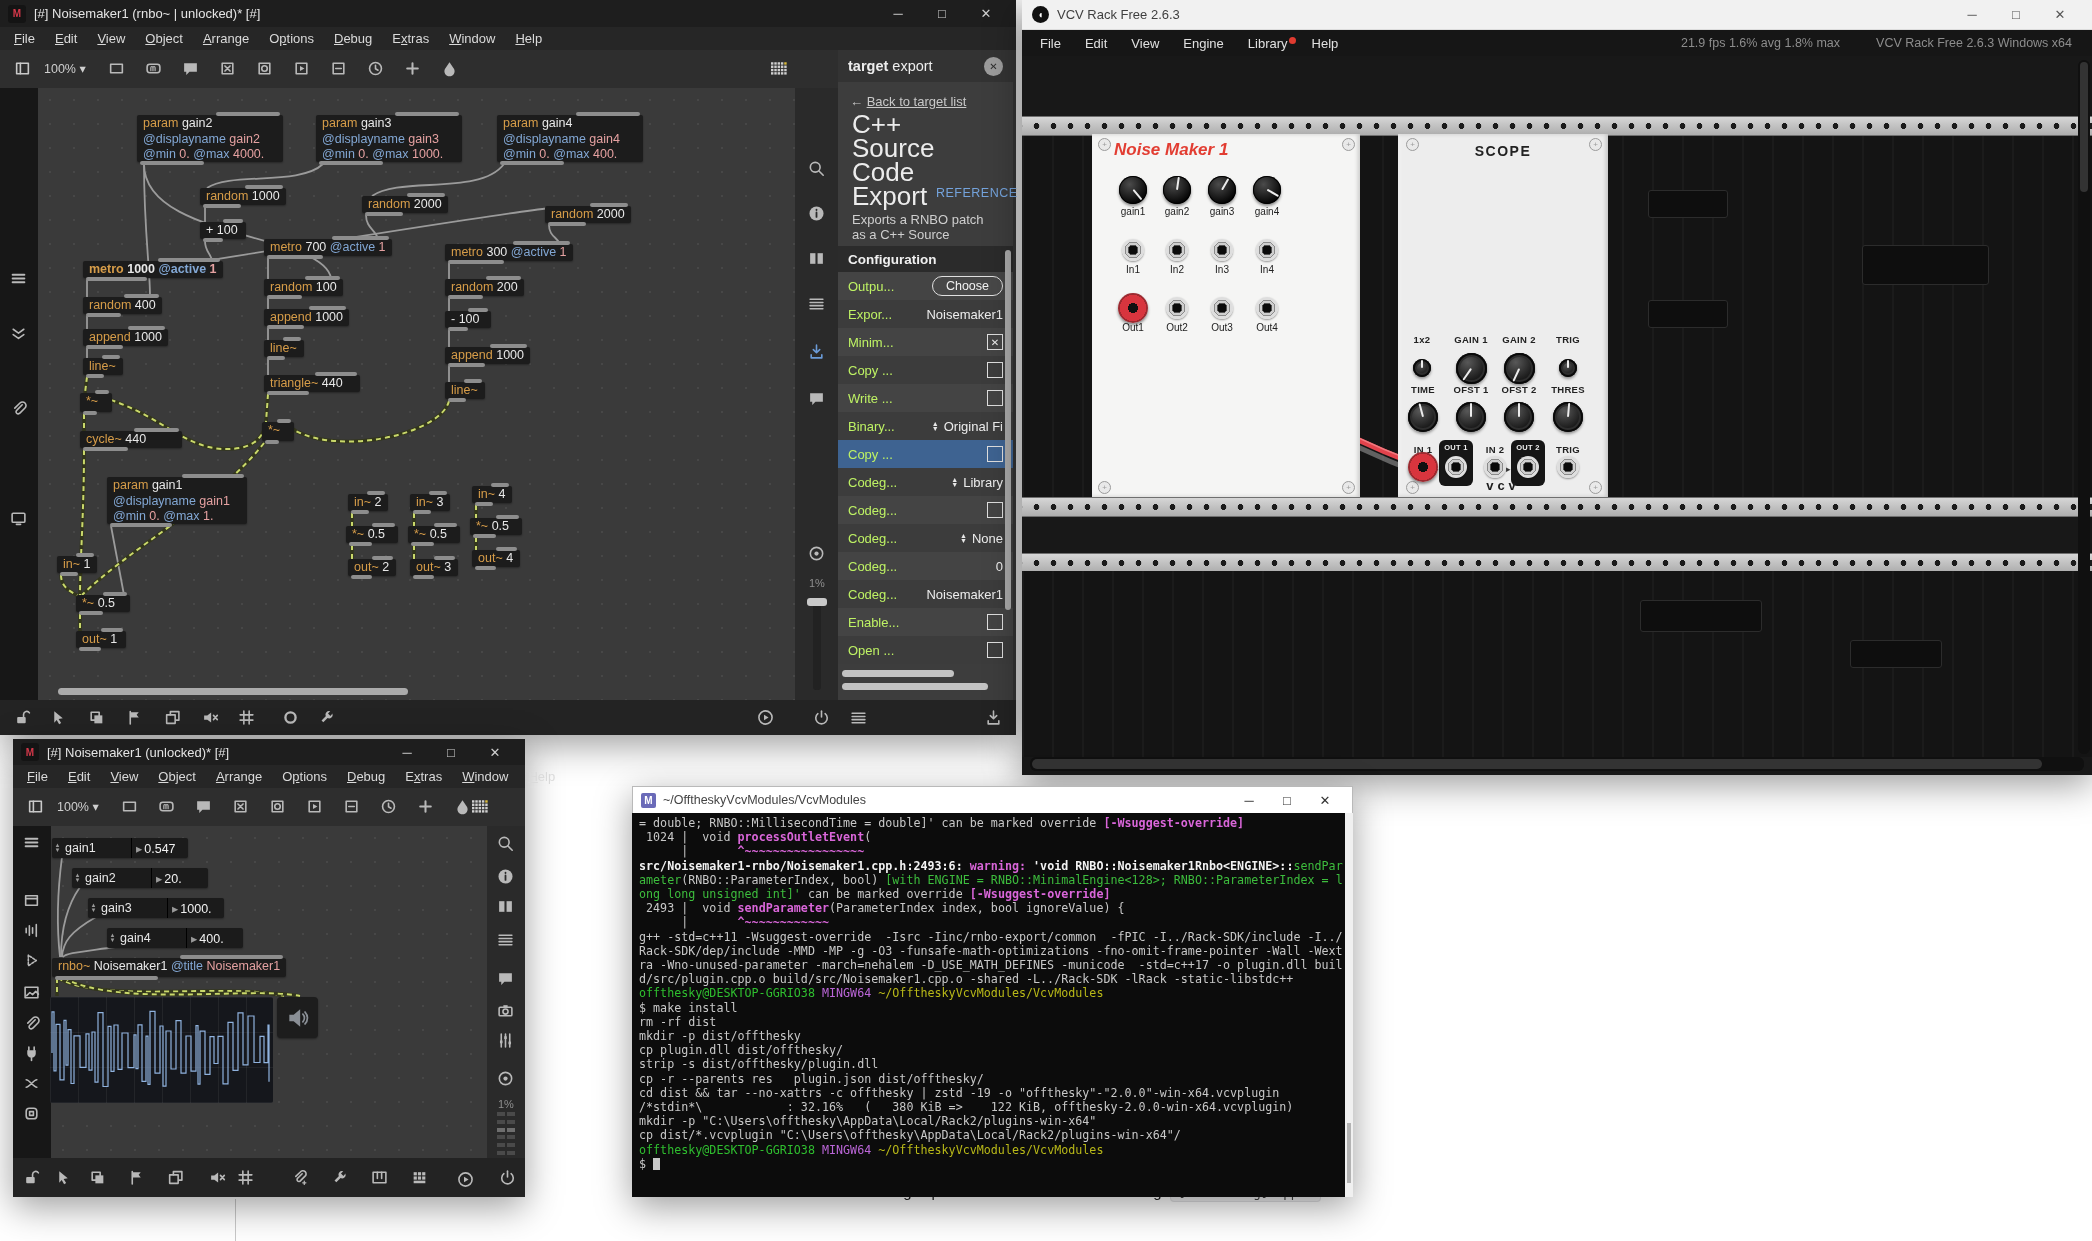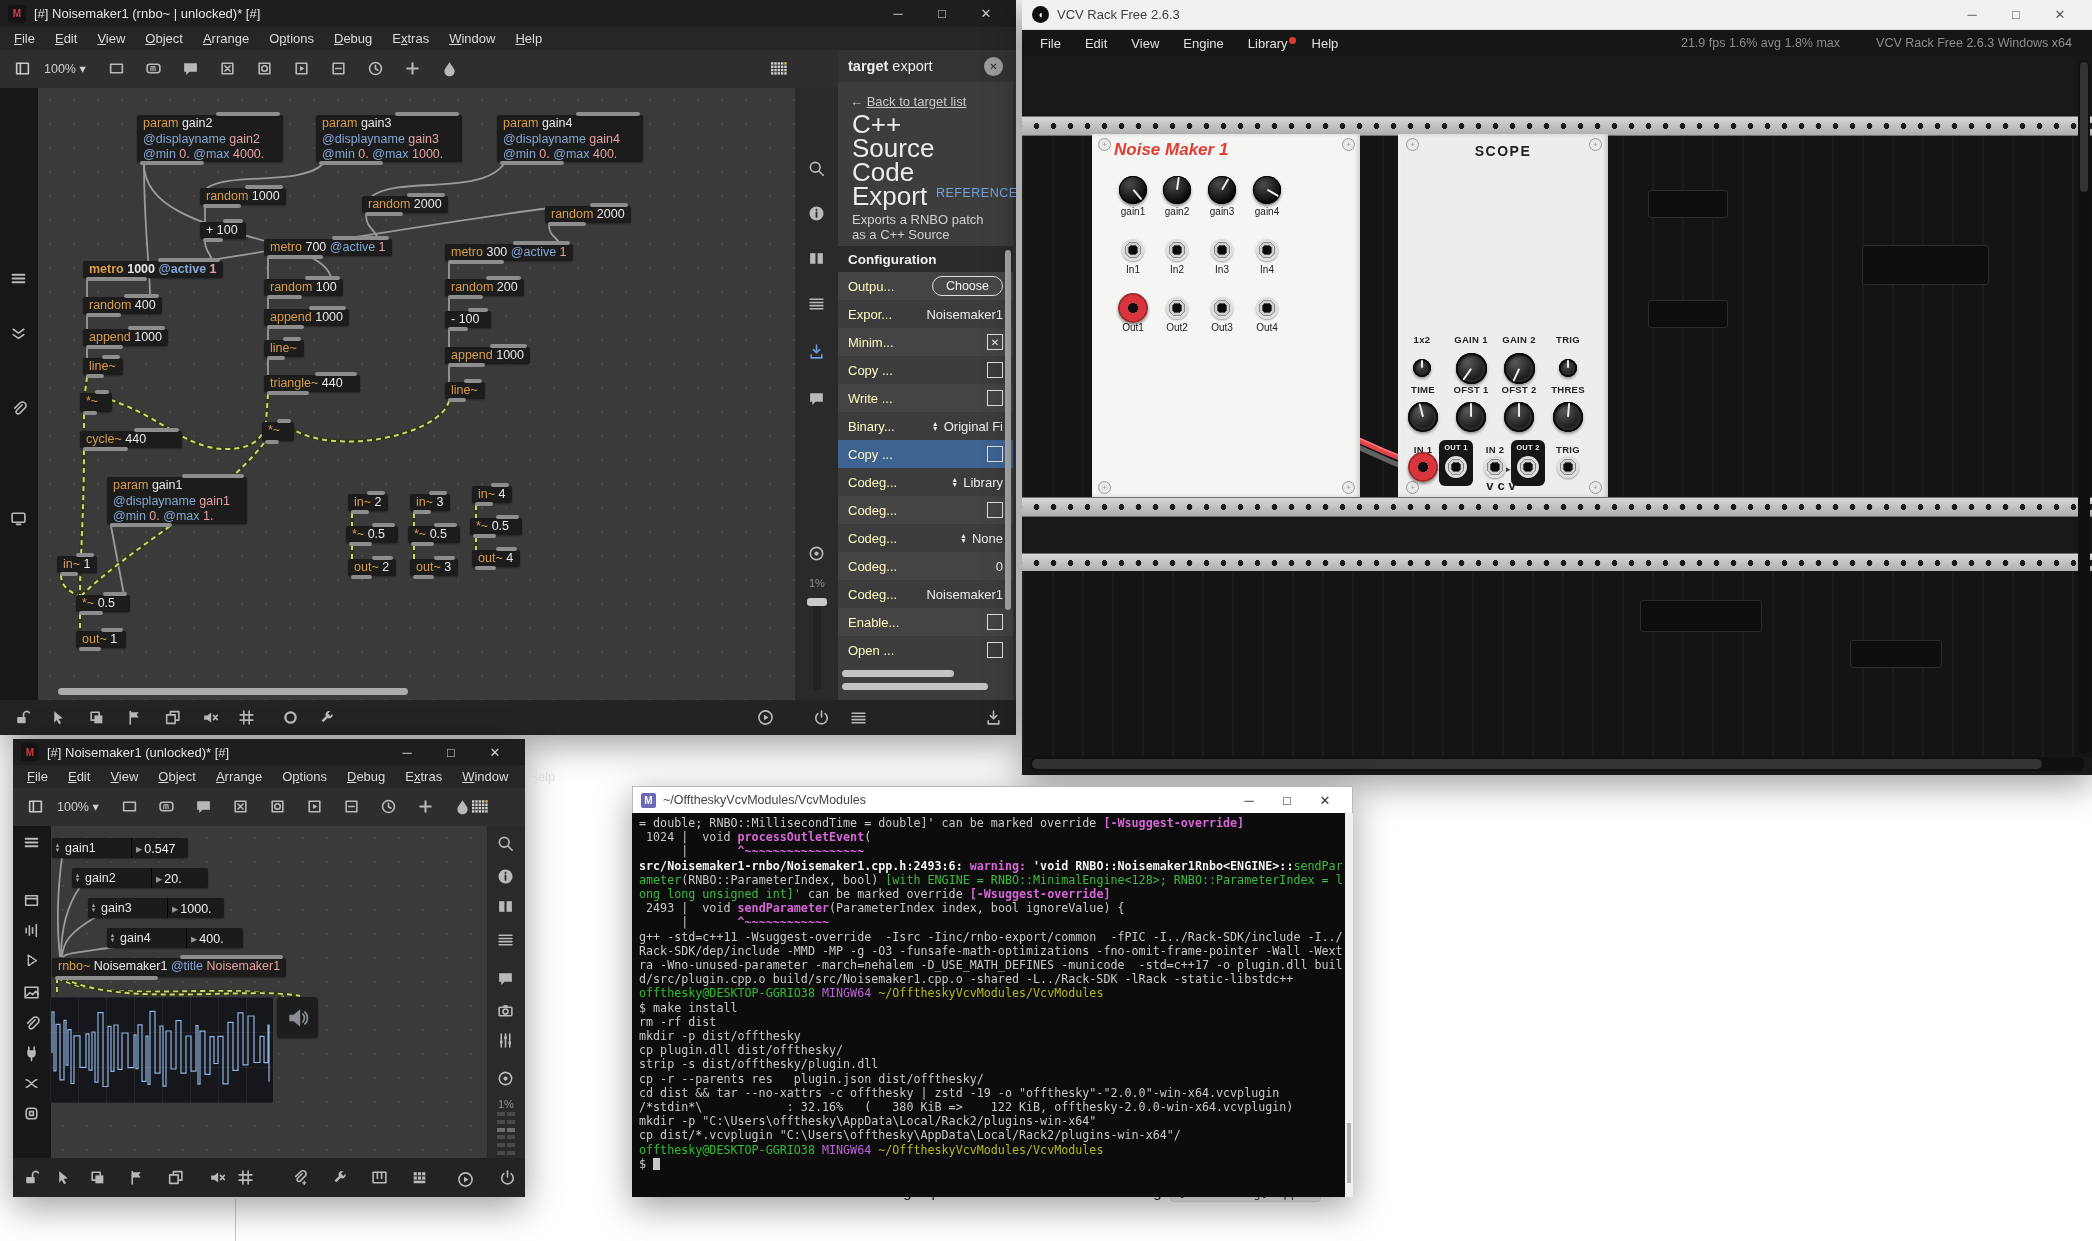--- a/index.html
+++ b/index.html
@@ -53,21 +53,21 @@
   .sb-bigtitle{position:absolute;left:14px;top:62px;font-size:26px;font-weight:300;line-height:24px;color:#ececec;}
   .sb-ref{position:absolute;left:98px;top:136px;font-size:12.5px;letter-spacing:.5px;color:#74a3dc;}
   .sb-desc{position:absolute;left:14px;top:162px;width:145px;font-size:13px;line-height:15px;color:#cfcfcf;}
   .sb-section{position:absolute;left:0;top:196px;width:100%;height:26px;background:#2b2b2b;display:flex;align-items:center;
     padding-left:10px;box-sizing:border-box;font-weight:bold;font-size:13.5px;color:#f0f0f0;}
   .sb-rows{position:absolute;left:0;top:222px;width:100%;}
   .sb-row{height:28px;display:flex;align-items:center;padding:0 10px;box-sizing:border-box;font-size:13px;}
   .sb-row:nth-child(odd){background:#444444;}
   .sb-row:nth-child(even){background:#3c3c3c;}
   .sb-row.sel{background:#3e6391;}
-  .sb-row .lab{color:#fef9c3;}
+  .sb-row .lab{color:#bef264;}
   .sb-row .ctl{margin-left:auto;display:flex;align-items:center;gap:5px;color:#ededed;}
   .cb{width:14px;height:14px;border:1.6px solid #dedede;display:flex;align-items:center;justify-content:center;font-size:10px;color:#eee;}
   .choosebtn{border:1.6px solid #e0e0e0;border-radius:11px;padding:0 13px;height:18px;line-height:18px;background:#484848;color:#f2f2f2;font-size:12.5px;}
   .updown{display:inline-flex;flex-direction:column;font-size:7px;line-height:5.5px;color:#e8e8e8;}
   .sb-bar{position:absolute;background:#c3c3c3;border-radius:4px;height:7px;}
   .sb-vscroll{position:absolute;background:#a9a9a9;border-radius:3px;width:6px;}
 
   
   .vcv-title{background:#f1f1f1;display:flex;align-items:center;gap:8px;padding:0 10px;color:#3f3f3f;font-size:13px;border-bottom:1px solid #dcdcdc;}
   .vcv-logo{width:17px;height:17px;border-radius:50%;background:#111;color:#fff;font-size:10px;font-weight:bold;

